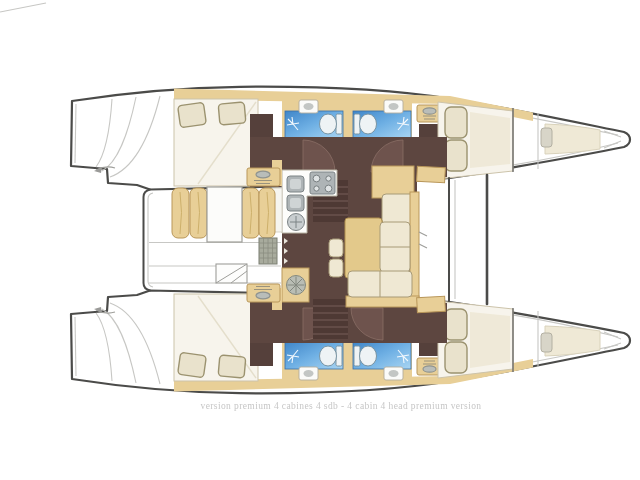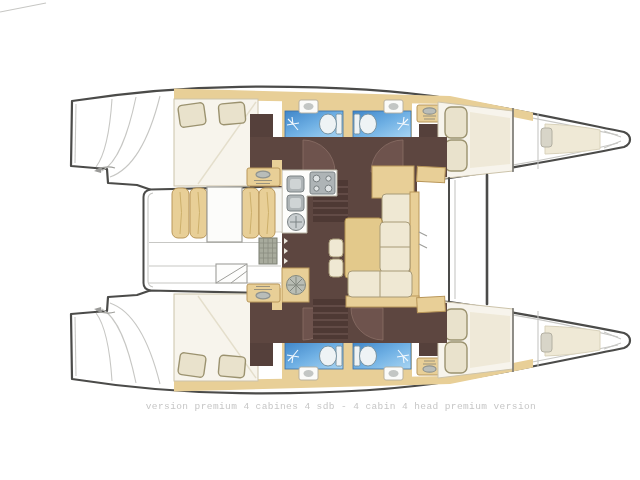--- a/index.html
+++ b/index.html
@@ -1,17 +1,17 @@
 <!DOCTYPE html>
 <html style="--outline: #4b4b49; --linelight: #c7c7c4; --linemid: #9e9e9a; --tan: #e8cf97; --tandark: #b9975a; --cream: #efe8d3; --creamdark: #a79a77; --bed: #f7f4ec; --pillow: #e9e2cc; --pillowline: #9b926f; --brown: #5d4640; --brownlight: #6e534d; --wardrobe: #55403b; --stepdark: #4e3934; --blue1: #3f86c9; --blue2: #a9d5f2; --caption: #c6c6c6;"><head>
 <meta charset="utf-8">
 <style>
   html,body{margin:0;padding:0;background:#ffffff;}
   .stage{position:relative;width:640px;height:480px;background:#fff;overflow:hidden;
-         font-family:Liberation Mono, monospace;}
+         font-family:Liberation Serif, serif;}
   svg{position:absolute;left:0;top:0;}
   
   .hull{fill:#ffffff;stroke:var(--outline);stroke-width:2.2;stroke-linejoin:round;}
   .thin{stroke:var(--linelight);stroke-width:1.1;fill:none;}
   .thin2{stroke:var(--linemid);stroke-width:1.1;fill:none;}
   .tan{fill:var(--tan);}
   .tanS{fill:var(--tan);stroke:var(--tandark);stroke-width:1;}
   .cream{fill:var(--cream);stroke:var(--creamdark);stroke-width:1;}
   .bed{fill:var(--bed);stroke:#ccc3aa;stroke-width:1;}
   .pillow{fill:var(--pillow);stroke:var(--pillowline);stroke-width:1.4;}

